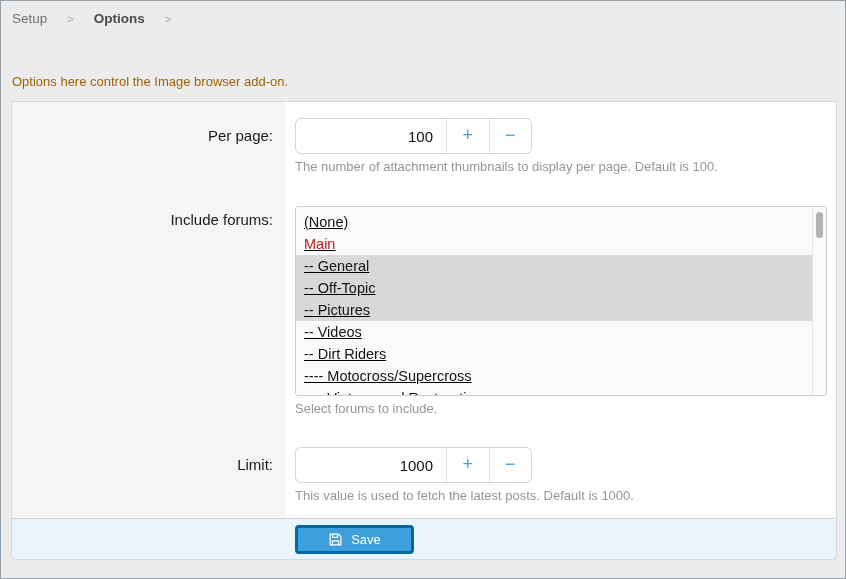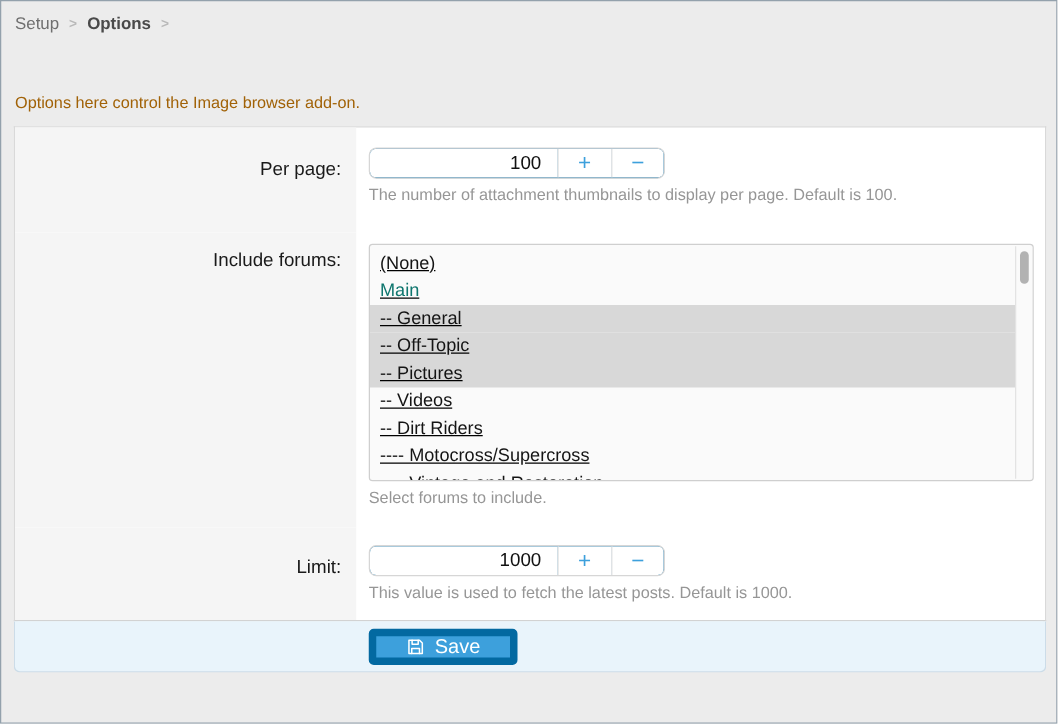--- a/index.html
+++ b/index.html
@@ -13,21 +13,21 @@
   .screen {
     position:absolute; inset:0;
     border:1px solid #93a1ac;
     background:#ececec;
   }
 
   
   .breadcrumb {
     position:absolute; top:10px; left:11px;
     font-size:13.5px; color:#6f6f6f;
-    display:flex; align-items:center; gap:8px;
+    display:flex; align-items:center; gap:20px;
   }
   .crumb-link { color:#6f6f6f; cursor:pointer; }
   .crumb-current { color:#4a4a4a; font-weight:bold; cursor:pointer; }
   .crumb-sep { color:#b9b9b9; font-size:11px; font-weight:bold; }
   .page-title-row {
     position:absolute; top:33px; left:10px;
     display:flex; align-items:center; gap:9px;
   }
   .page-title { font-size:26px; color:#151515; letter-spacing:0.2px; }
   .title-caret { font-size:14px; color:#111; cursor:pointer; padding-top:4px; }
@@ -58,22 +58,22 @@
 
   .row-perpage  .row-content { padding-top:16px; padding-bottom:22px; }
   .row-perpage  .row-label   { padding-top:25px; }
   .row-forums   .row-content { padding-top:9px;  padding-bottom:16px; }
   .row-forums   .row-label   { padding-top:14px; }
   .row-limit    .row-content { padding-top:14px; padding-bottom:14px; }
   .row-limit    .row-label   { padding-top:23px; }
 
   
   .spin-group {
-    display:flex; width:237px; height:25px;
-    background:#0369a1;
+    display:flex; width:237px; height:36px;
+    background:#f0abfc;
     border:1px solid #d6d6d6;
     border-radius:6px;
     overflow:hidden;
   }
   .spin-input {
     width:150px; border:none; outline:none;
     text-align:right; padding-right:13px;
     font-size:15px; color:#111;
     font-family:inherit;
     background:#fff;
@@ -97,21 +97,21 @@
     overflow:hidden;
     text-decoration:underline;
   }
   .select-inner { padding-top:4px; }
   .option {
     height:22px; line-height:22px;
     padding-left:8px; margin-right:14px;
     font-size:14.5px; color:#141414;
     white-space:nowrap; cursor:default;
   }
-  .option.muted { color:#0f766e; }
+  .option.muted { color:#b91c1c; }
   .option.selected { background:var(--selection,#d8d8d8); }
   .select-scrollbar {
     position:absolute; top:1px; right:0; bottom:1px; width:14px;
     background:#fafafa;
     border-left:1px solid #e3e3e3;
   }
   .select-scroll-thumb {
     position:absolute; top:4px; left:3px;
     width:7px; height:26px;
     background:#b2b2b2; border-radius:4px;
@@ -123,23 +123,23 @@
     border:1px solid #ccdce8;
     border-top:none;
     border-radius:0 0 5px 5px;
     height:41px;
     padding-top:6px;
   }
   .save-button {
     margin-left:283px;
     height:29px; min-width:119px;
     background:var(--accent,#3da0dc);
-    border:6px solid #0369a1;
+    border:3px solid #0369a1;
     border-radius:4px;
-    color:#fff; font-size:16px;
+    color:#fff; font-size:13px;
     font-family:inherit;
     display:inline-flex; align-items:center; justify-content:center; gap:8px;
     cursor:pointer; padding:0 18px;
   }
   .save-icon { display:inline-block; width:15px; height:15px; }
 </style>
 </head>
 <body>
 
 <div class="screen">

